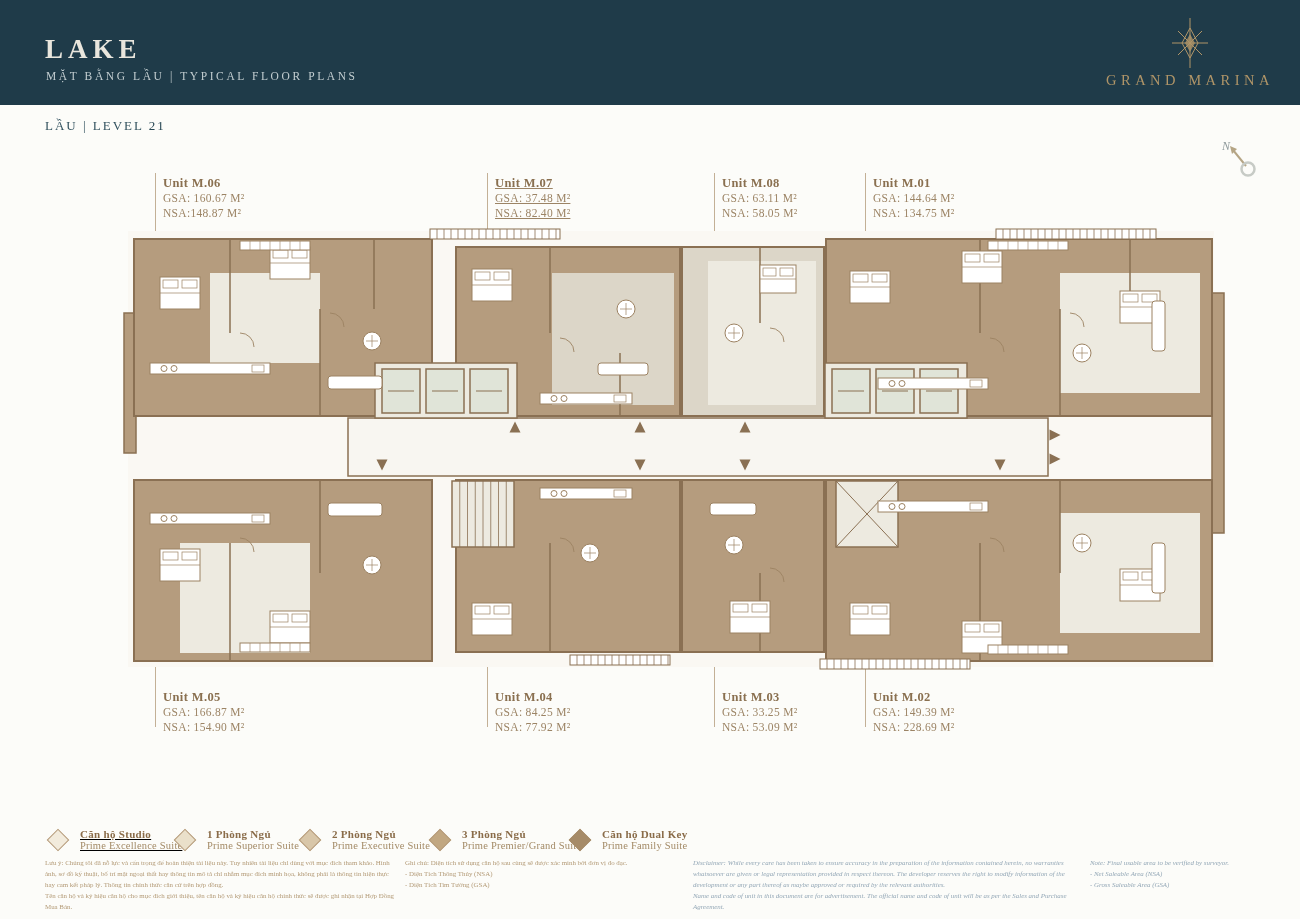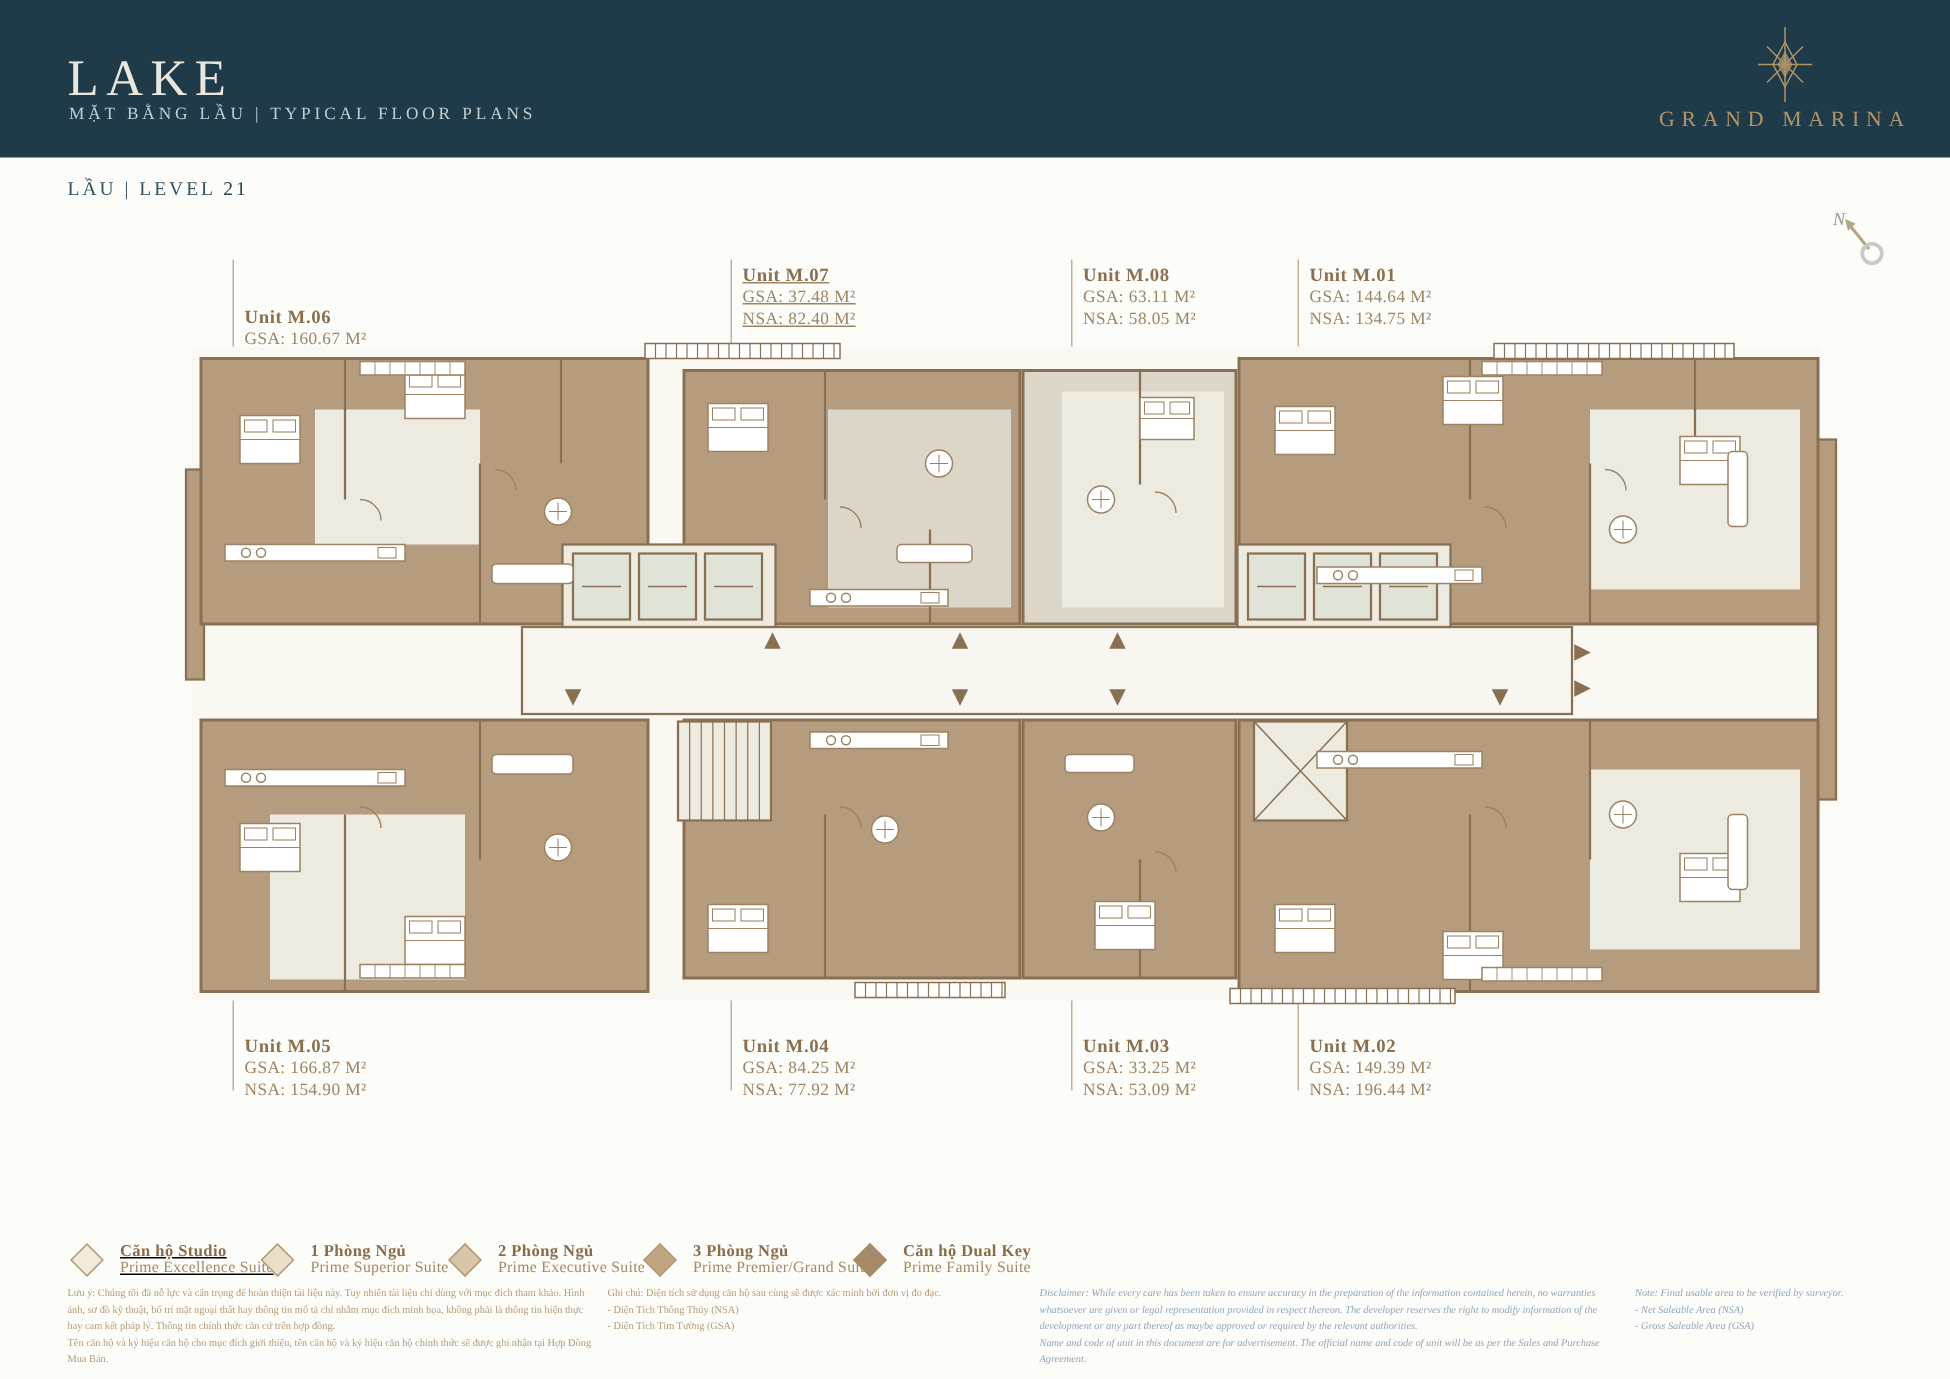--- a/index.html
+++ b/index.html
@@ -1,21 +1,21 @@
 <!DOCTYPE html>
 <html><head>
 <meta charset="utf-8">
 <style>
   * { margin:0; padding:0; box-sizing:border-box; }
   html,body { width:1300px; height:919px; }
   body { font-family:"Liberation Serif", serif; background:#fcfcf9; position:relative; overflow:hidden; }
 
   
   .header { position:absolute; left:0; top:0; width:1300px; height:105px; background:#1f3b49; }
-  .header-title { position:absolute; left:45px; top:34px; font-size:34px; letter-spacing:5px; color:#e9e6dd; font-weight:400; }
+  .header-title { position:absolute; left:45px; top:34px; font-size:27px; letter-spacing:5px; color:#e9e6dd; font-weight:700; }
   .header-sub { position:absolute; left:46px; top:70px; font-size:11.5px; letter-spacing:2.6px; color:#c3ced1; }
   .brand { position:absolute; left:1095px; top:0; width:190px; height:118px; text-align:center; }
   .brand-emblem { position:absolute; left:73px; top:18px; width:44px; height:50px; }
   .brand-name { position:absolute; left:0; top:72px; width:190px; font-size:14.5px; letter-spacing:4.5px; color:#b09568; }
 
   
   .level { position:absolute; left:45px; top:118px; font-size:13px; letter-spacing:2px; color:#33525f; }
   .level b { font-weight:400; color:#274653; }
 
   
@@ -74,21 +74,21 @@
 
 <div class="leader" style="left:155px; top:173px; height:64px;"></div>
 <div class="leader" style="left:487px; top:173px; height:74px;"></div>
 <div class="leader" style="left:714px; top:173px; height:80px;"></div>
 <div class="leader" style="left:865px; top:173px; height:72px;"></div>
 <div class="leader" style="left:155px; top:648px; height:79px;"></div>
 <div class="leader" style="left:487px; top:664px; height:63px;"></div>
 <div class="leader" style="left:714px; top:658px; height:69px;"></div>
 <div class="leader" style="left:865px; top:653px; height:74px;"></div>
 
-<div class="unit-label" style="left:163px; top:175px;margin-top:28px;">
+<div class="unit-label" style="left:163px; top:175px;">
   <div class="uname">Unit M.06</div>
   <div>GSA: 160.67 M²</div>
   <div>NSA:148.87 M²</div>
 </div>
 <div class="unit-label" style="left:495px; top:175px;text-decoration:underline;">
   <div class="uname">Unit M.07</div>
   <div>GSA: 37.48 M²</div>
   <div>NSA: 82.40 M²</div>
 </div>
 <div class="unit-label" style="left:722px; top:175px;">
@@ -112,21 +112,21 @@
   <div>NSA: 77.92 M²</div>
 </div>
 <div class="unit-label" style="left:722px; top:689px;">
   <div class="uname">Unit M.03</div>
   <div>GSA: 33.25 M²</div>
   <div>NSA: 53.09 M²</div>
 </div>
 <div class="unit-label" style="left:873px; top:689px;">
   <div class="uname">Unit M.02</div>
   <div>GSA: 149.39 M²</div>
-  <div>NSA: 196.44 M²</div>
+  <div>NSA: 228.69 M²</div>
 </div>
 
 <div class="plan-wrap">
   <svg id="plan" width="1110" height="470" viewBox="0 0 1110 470">
       <rect x="8" y="18" width="1086" height="436" fill="#faf8f3" stroke="none" stroke-width="1" rx="0"></rect>
       <rect x="4" y="100" width="12" height="140" fill="#b59c7e" stroke="#8a7053" stroke-width="1.5" rx="0"></rect>
       <rect x="1092" y="80" width="12" height="240" fill="#b59c7e" stroke="#8a7053" stroke-width="1.5" rx="0"></rect>
       <rect x="14" y="26" width="298" height="177" fill="#b59c7e" stroke="#8a7053" stroke-width="2" rx="0"></rect>
       <rect x="14" y="267" width="298" height="181" fill="#b59c7e" stroke="#8a7053" stroke-width="2" rx="0"></rect>
       <rect x="336" y="34" width="224" height="169" fill="#b59c7e" stroke="#8a7053" stroke-width="2" rx="0"></rect>

